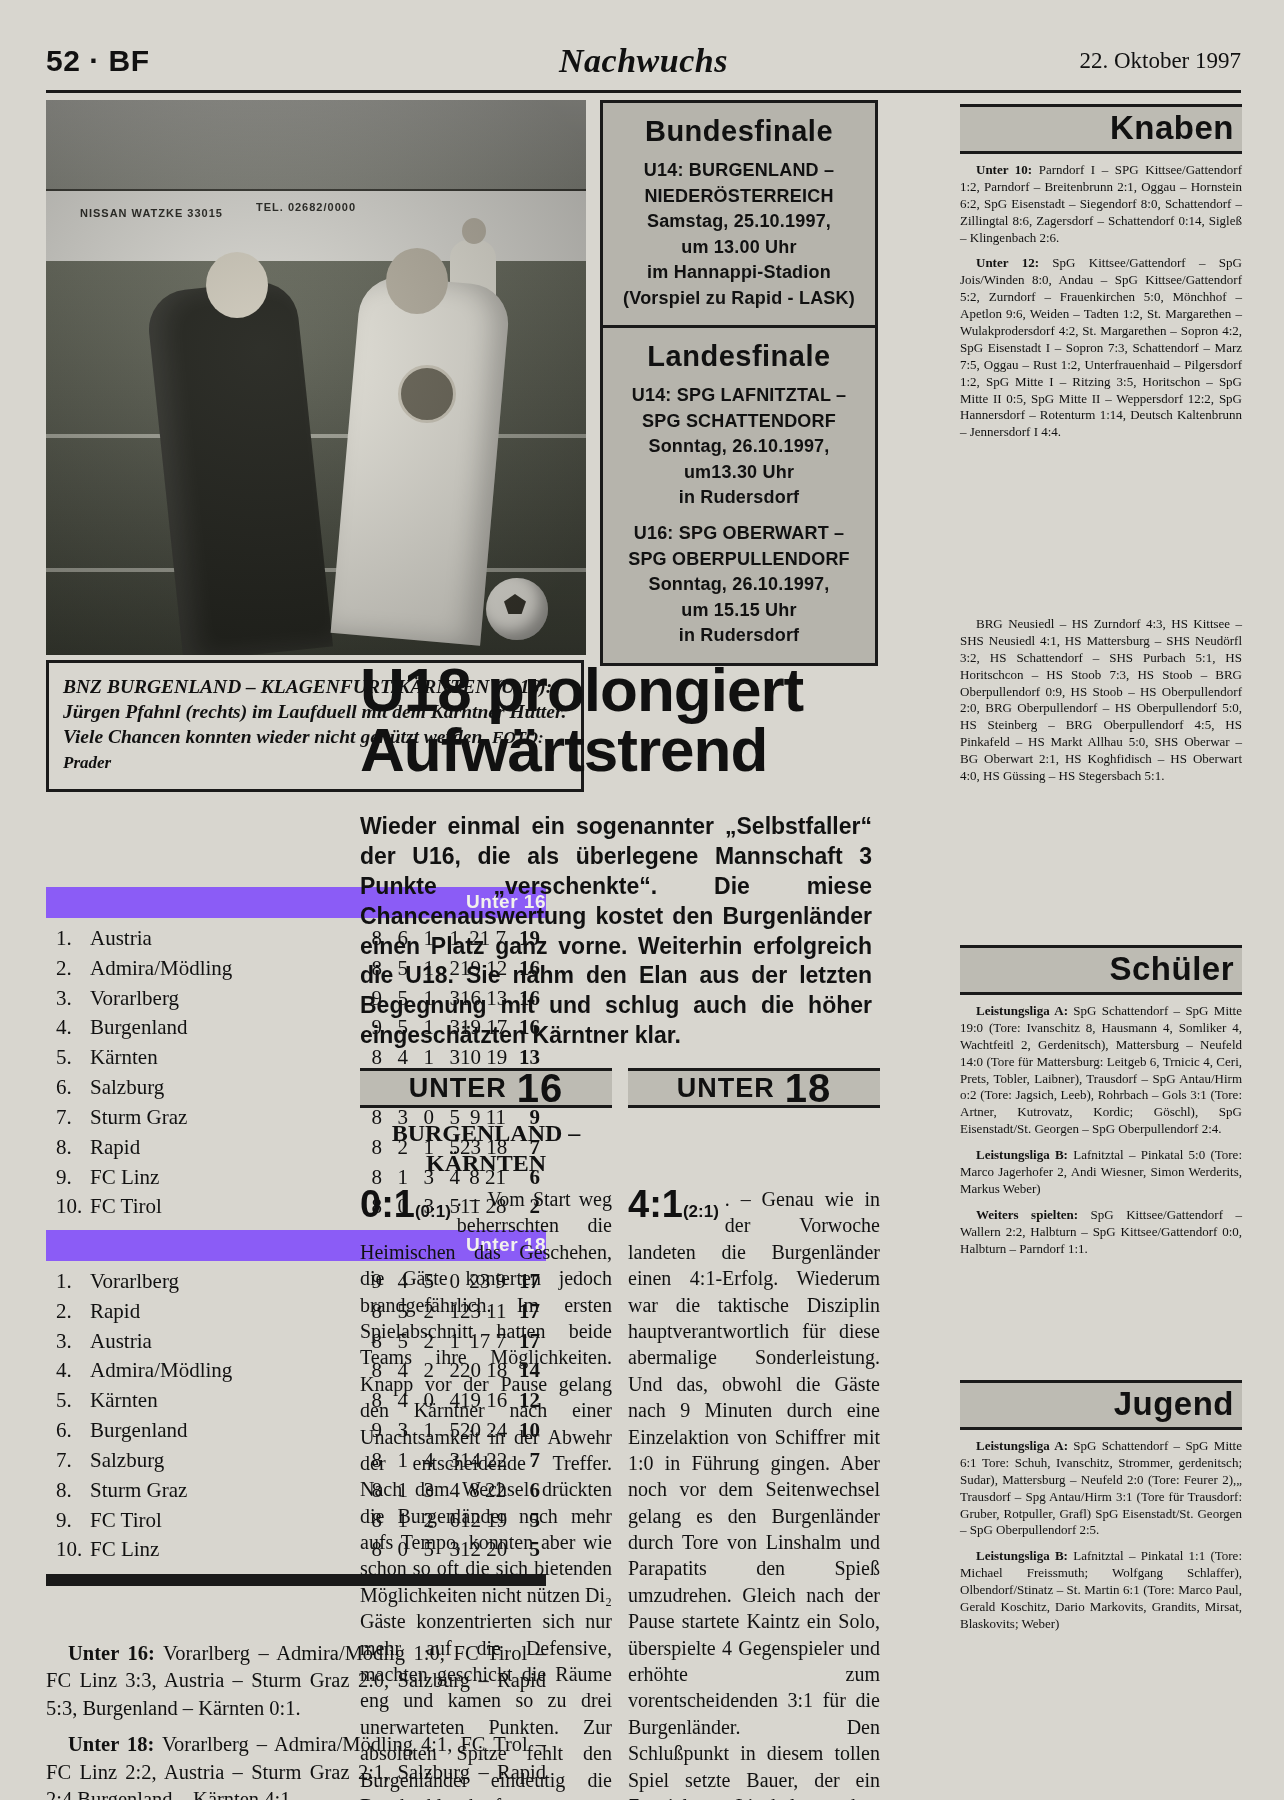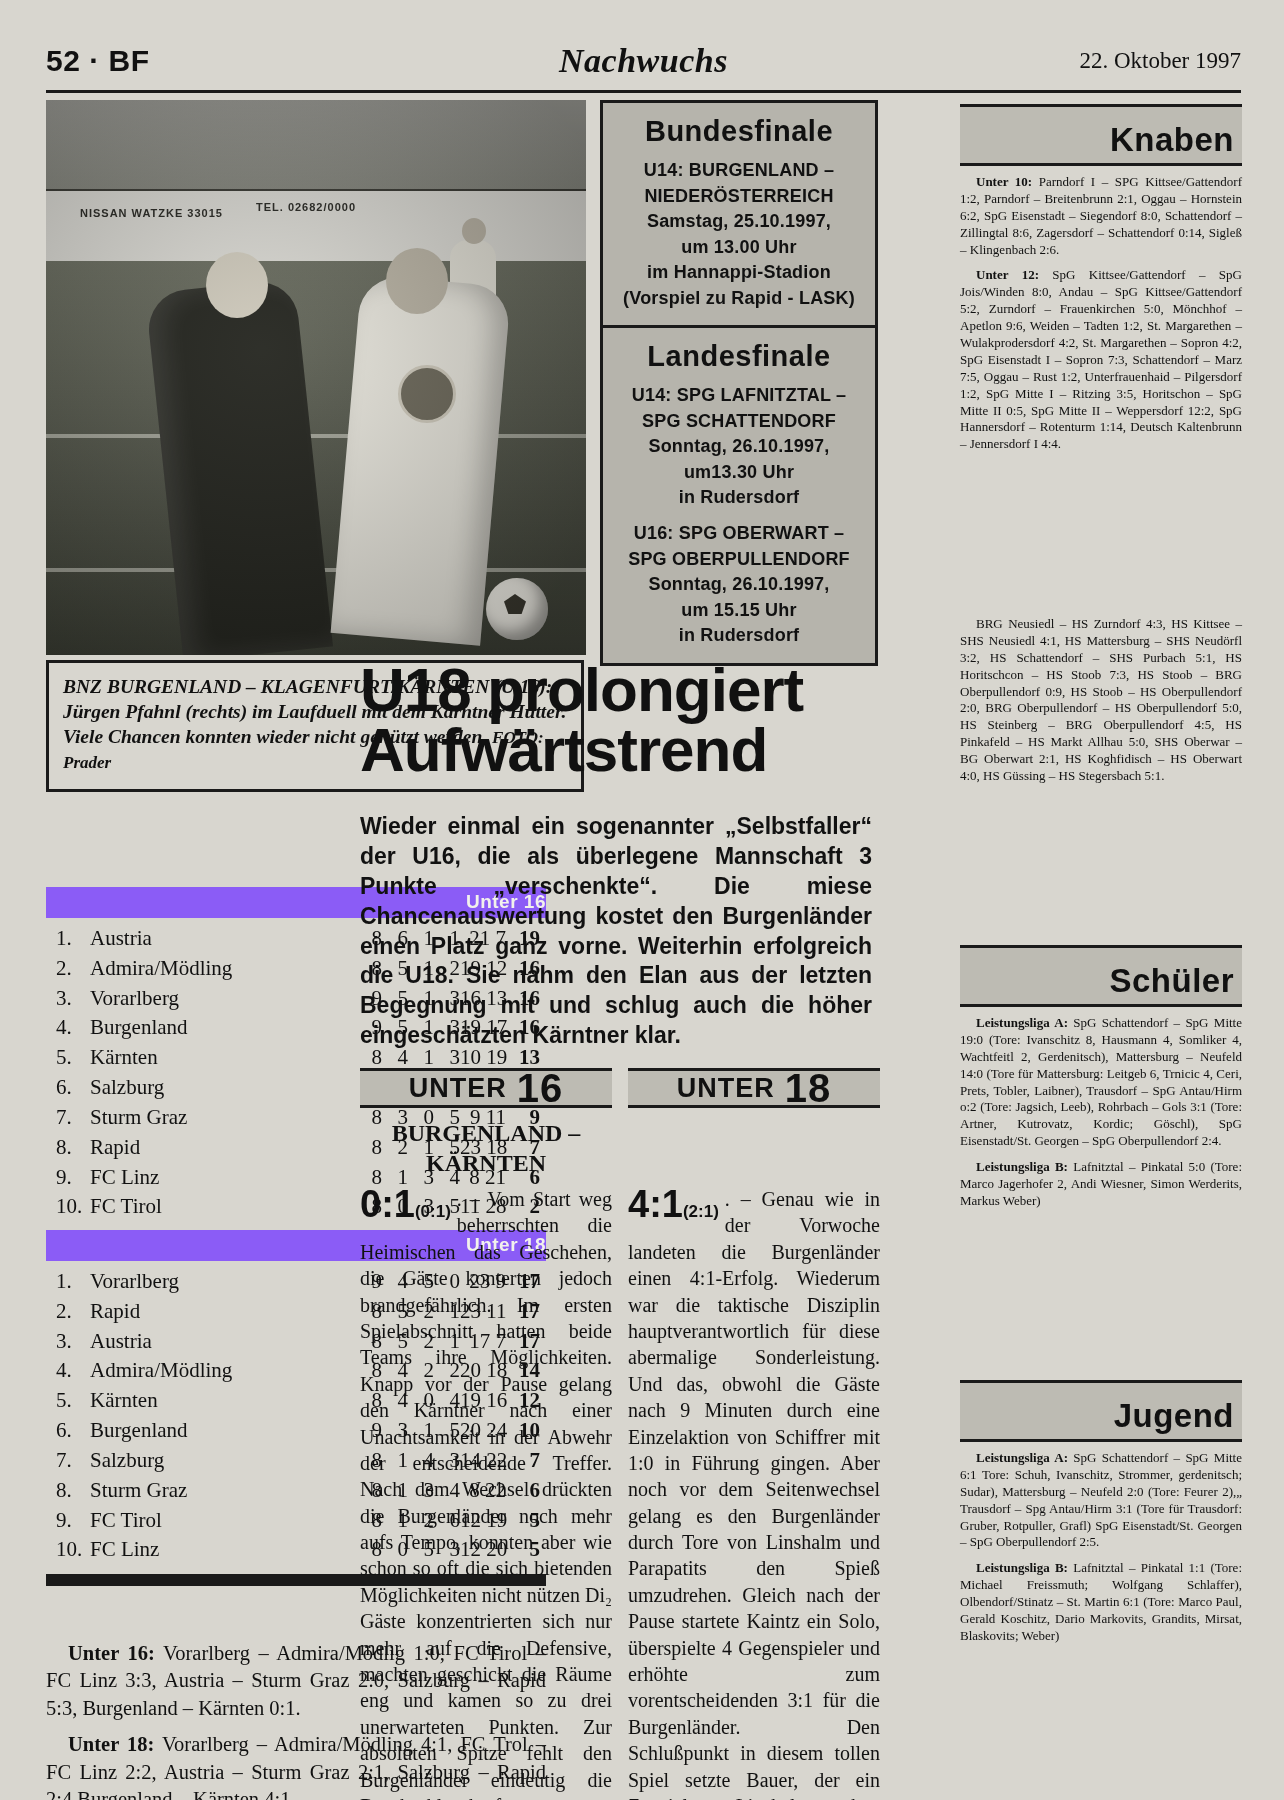--- a/index.html
+++ b/index.html
@@ -208,21 +208,21 @@
     float:left; font-family:"Liberation Sans",sans-serif; font-weight:bold;
     font-size:38px; line-height:.88; margin: 2px 6px 0 0;
   }
   .score .half { font-size:17px; }
 
   
   .rcol { position:absolute; left:960px; width:282px; }
   .rhead {
     background:#bdbbb3; border-top:3px solid #1a1a1a; border-bottom:3px solid #1a1a1a;
     font-family:"Liberation Sans",sans-serif; font-weight:bold; font-size:33px;
-    text-align:right; padding: 14px 8px 4px 8px; letter-spacing:.5px;
+    text-align:right; padding: 2px 8px 4px 8px; letter-spacing:.5px;
   }
   .rbody {
     font-family:"Liberation Serif",serif; font-size:13px; line-height:1.3;
     text-align: justify; padding: 8px 0 0 0;
   }
   .rbody p { margin: 0 0 9px 0; text-indent: 16px; }
   .rbody b { font-weight: bold; }
   .nowrap { white-space: nowrap; }
 </style>
 </head>
@@ -546,20 +546,21 @@
     <div class="rbody">
       <p style="text-indent:16px"><span>BRG Neusiedl – HS Zurndorf 4:3, HS Kittsee – SHS Neusiedl 4:1, HS Mattersburg – SHS Neudörfl 3:2, HS Schattendorf – SHS Purbach 5:1, HS Horitschcon – HS Stoob 7:3, HS Stoob – BRG Oberpullendorf 0:9, HS Stoob – HS Oberpullendorf 2:0, BRG Oberpullendorf – HS Oberpullendorf 5:0, HS Steinberg – BRG Oberpullendorf 4:5, HS Pinkafeld – HS Markt Allhau 5:0, SHS Oberwar – BG Oberwart 2:1, HS Koghfidisch – HS Oberwart 4:0, HS Güssing – HS Stegersbach 5:1.</span></p>
     </div>
   </div>
 
   <div class="rcol" style="top:945px;">
     <div class="rhead">Schüler</div>
     <div class="rbody">
       <p><b>Leistungsliga A:</b><span> SpG Schattendorf – SpG Mitte 19:0 (Tore: Ivanschitz 8, Hausmann 4, Somliker 4, Wachtfeitl 2, Gerdenitsch), Mattersburg – Neufeld 14:0 (Tore für Mattersburg: Leitgeb 6, Trnicic 4, Ceri, Prets, Tobler, Laibner), Trausdorf – SpG Antau/Hirm o:2 (Tore: Jagsich, Leeb), Rohrbach – Gols 3:1 (Tore: Artner, Kutrovatz, Kordic; Göschl), SpG Eisenstadt/St. Georgen – SpG Oberpullendorf 2:4.</span></p>
       <p><b>Leistungsliga B:</b><span> Lafnitztal – Pinkatal 5:0 (Tore: Marco Jagerhofer 2, Andi Wiesner, Simon Werderits, Markus Weber)</span></p>
+      <p><b>Weiters spielten:</b><span> SpG Kittsee/Gattendorf – Wallern 2:2, Halbturn – SpG Kittsee/Gattendorf 0:0, Halbturn – Parndorf 1:1.</span></p>
     </div>
   </div>
 
   <div class="rcol" style="top:1380px;">
     <div class="rhead">Jugend</div>
     <div class="rbody">
       <p><b>Leistungsliga A:</b><span> SpG Schattendorf – SpG Mitte 6:1 Tore: Schuh, Ivanschitz, Strommer, gerdenitsch; Sudar), Mattersburg – Neufeld 2:0 (Tore: Feurer 2),„ Trausdorf – Spg Antau/Hirm 3:1 (Tore für Trausdorf: Gruber, Rotpuller, Grafl) SpG Eisenstadt/St. Georgen – SpG Oberpullendorf 2:5.</span></p>
       <p><b>Leistungsliga B:</b><span> Lafnitztal – Pinkatal 1:1 (Tore: Michael Freissmuth; Wolfgang Schlaffer), Olbendorf/Stinatz – St. Martin 6:1 (Tore: Marco Paul, Gerald Koschitz, Dario Markovits, Grandits, Mirsat, Blaskovits; Weber)</span></p>
 
     </div>

